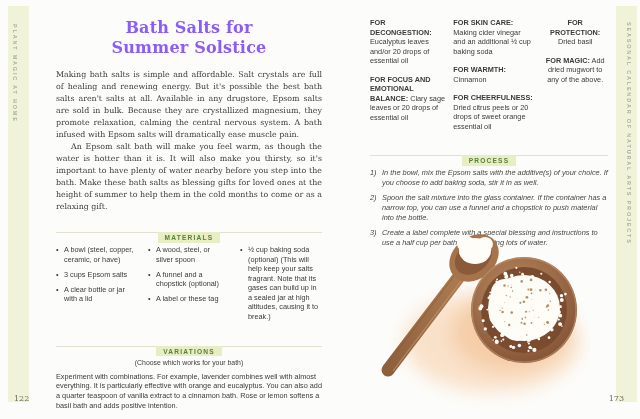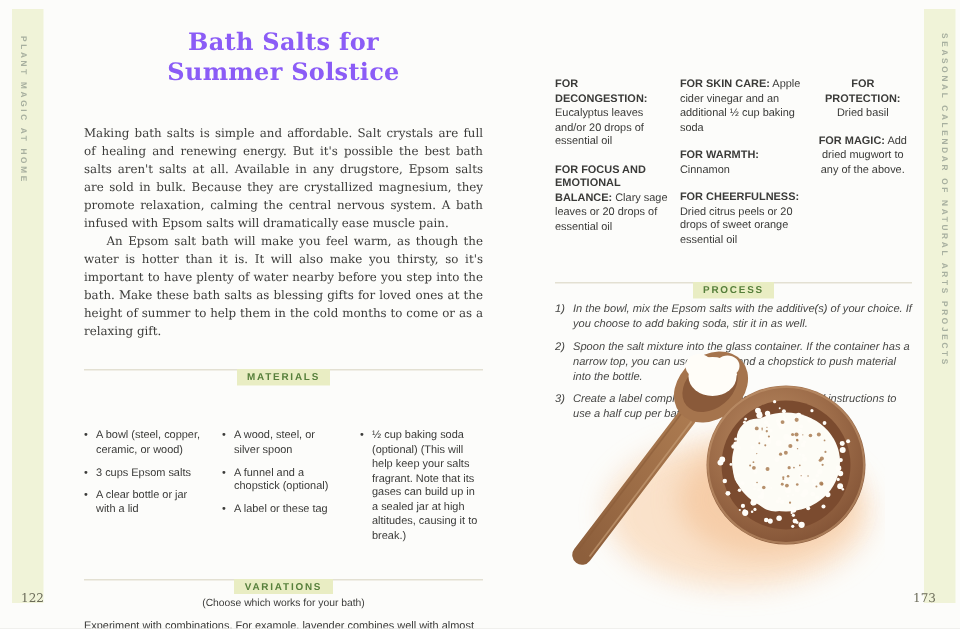--- a/index.html
+++ b/index.html
@@ -16,29 +16,29 @@
   .pagenum{position:absolute;bottom:16px;font-family:"DejaVu Serif",serif;font-size:8px;color:#6a6a58;}
   .pagenum.left{left:14px;}
   .pagenum.right{right:16px;}
 
   
   .page-left{position:absolute;left:56px;top:18px;width:266px;}
   .title{text-align:center;font-family:"DejaVu Serif",serif;font-weight:700;
          font-size:16px;line-height:20px;color:#8b5cf6;letter-spacing:.2px;}
   .intro{font-family:"DejaVu Serif",serif;font-size:7.9px;line-height:12px;
          text-align:justify;color:#3b3b39;margin:0;}
-  .intro.first{margin-top:25px;}
+  .intro.first{margin-top:11px;}
   .intro.indent{text-indent:15px;}
 
   .sect{position:relative;text-align:center;height:12px;margin:13px 0 7px 0;}
   .sect::before{content:"";position:absolute;left:0;right:0;top:6px;border-top:1px solid #e3e0d2;}
   .sect-pill{position:relative;display:inline-block;background:#e9edc3;color:#567f3b;
              font-size:6.6px;font-weight:bold;letter-spacing:1.2px;padding:2px 7px 1.5px 7px;}
 
-  .cols{display:flex;gap:12px;font-size:7.3px;line-height:9.5px;margin-top:33px;}
+  .cols{display:flex;gap:12px;font-size:7.3px;line-height:9.5px;}
   .cols .col{width:80px;}
   ul.mat{list-style:none;margin:0;padding:0;}
   ul.mat li{position:relative;padding-left:8px;margin-bottom:5.5px;}
   ul.mat li::before{content:"•";position:absolute;left:0;top:0;color:#3a3a38;}
 
   .var-note{text-align:center;font-size:6.9px;margin:1px 0 6px 0;color:#3c3c3a;}
   .var-intro{font-size:7.3px;line-height:9.8px;margin:0 0 8px 0;}
   .for-label{font-weight:bold;}
   .for-item{margin-bottom:9px;}
 
@@ -76,21 +76,21 @@
 
     <p class="intro first">Making bath salts is simple and affordable. Salt crystals are full of healing and renewing energy. But it's possible the best bath salts aren't salts at all. Available in any drugstore, Epsom salts are sold in bulk. Because they are crystallized magnesium, they promote relaxation, calming the central nervous system. A bath infused with Epsom salts will dramatically ease muscle pain.</p>
     <p class="intro indent">An Epsom salt bath will make you feel warm, as though the water is hotter than it is. It will also make you thirsty, so it's important to have plenty of water nearby before you step into the bath. Make these bath salts as blessing gifts for loved ones at the height of summer to help them in the cold months to come or as a relaxing gift.</p>
 
     <div class="sect">
       <span class="sect-pill">MATERIALS</span>
     </div>
 
     <div class="cols">
       <ul class="mat col">
-        <li>A bowl (steel, copper, ceramic, or wood)</li>
+        <li>A bowl (steel, copper, ceramic, or have)</li>
         <li>3 cups Epsom salts</li>
         <li>A clear bottle or jar with a lid</li>
       </ul>
       <ul class="mat col">
         <li>A wood, steel, or silver spoon</li>
         <li>A funnel and a chopstick (optional)</li>
         <li>A label or these tag</li>
       </ul>
       <ul class="mat col">
         <li>½ cup baking soda (optional) (This will help keep your salts fragrant. Note that its gases can build up in a sealed jar at high altitudes, causing it to break.)</li>
@@ -127,21 +127,21 @@
           <span>Eucalyptus leaves and/or 20 drops of essential oil</span>
         </div>
         <div class="for-item">
           <span class="for-label">FOR FOCUS AND EMOTIONAL BALANCE:</span>
           <span>Clary sage leaves or 20 drops of essential oil</span>
         </div>
       </div>
       <div class="col2">
         <div class="for-item">
           <span class="for-label">FOR SKIN CARE:</span>
-          <span>Apple cider vinegar and an additional ½ cup baking soda</span>
+          <span>Making cider vinegar and an additional ½ cup baking soda</span>
         </div>
         <div class="for-item">
           <span class="for-label">FOR WARMTH:</span>
           <span>Cinnamon</span>
         </div>
         <div class="for-item">
           <span class="for-label">FOR CHEERFULNESS:</span>
           <span>Dried citrus peels or 20 drops of sweet orange essential oil</span>
         </div>
       </div>

